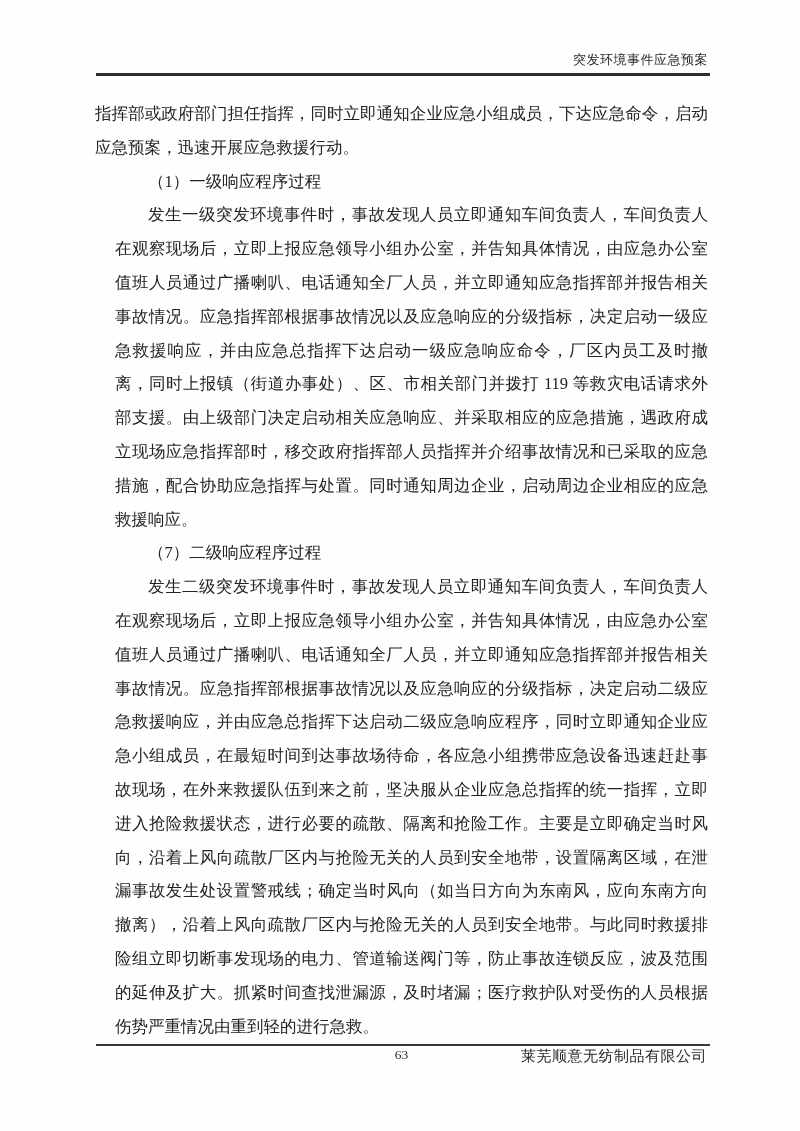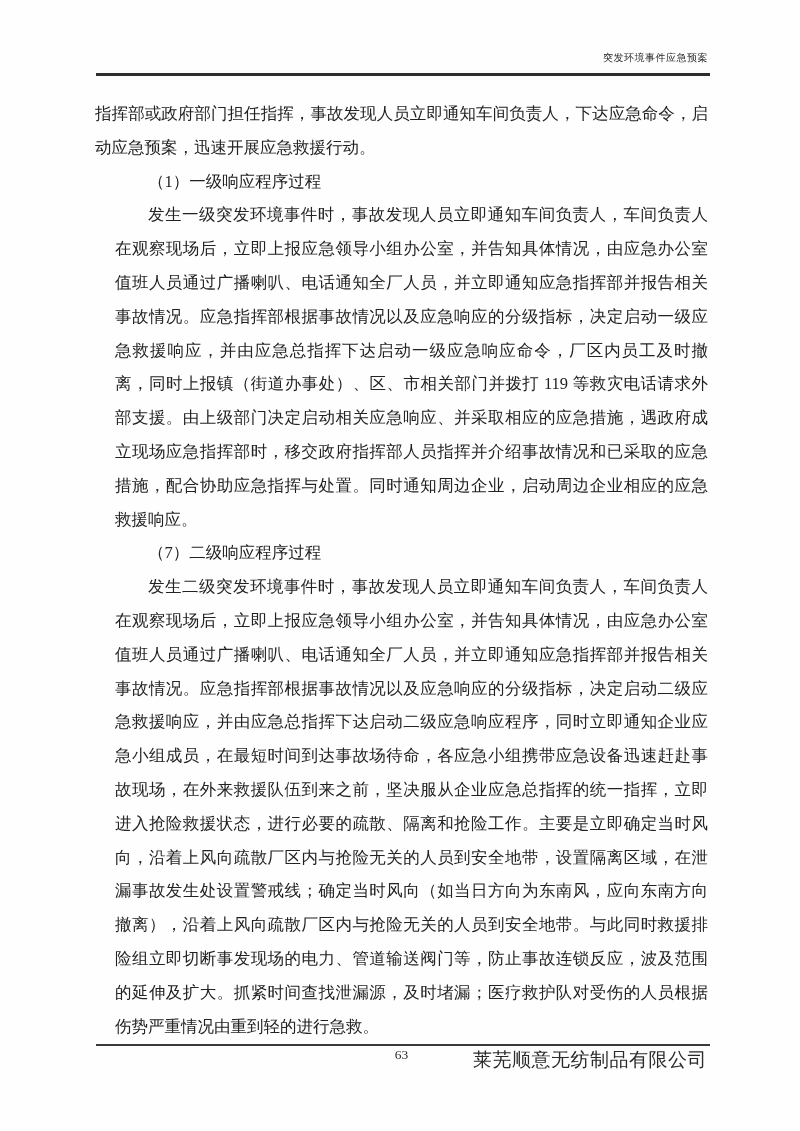--- a/index.html
+++ b/index.html
@@ -14,21 +14,21 @@
     background: #fefefe;
     font-family: "Liberation Serif", "DejaVu Serif", serif;
     color: #1f1f1f;
     overflow: hidden;
     margin: 0 auto;
   }
   .header-title {
     position: absolute;
     top: 51px;
     right: 92px;
-    font-size: 10px;
+    font-size: 13px;
     letter-spacing: 0.5px;
     color: #2a2a2a;
     white-space: nowrap;
   }
   .header-rule {
     position: absolute;
     top: 73px;
     left: 96px;
     width: 614px;
     height: 3px;
@@ -67,37 +67,37 @@
     left: 95px;
     width: 613px;
     text-align: center;
     font-size: 13.5px;
     color: #2a2a2a;
   }
   .footer-company {
     position: absolute;
     top: 1047px;
     right: 93px;
-    font-size: 19px;
+    font-size: 15px;
     letter-spacing: 0.5px;
     color: #2a2a2a;
     white-space: nowrap;
   }
 </style>
 </head>
 <body>
 
 <div class="page">
 
   <div class="header-title">突发环境事件应急预案</div>
 
   <div class="header-rule"></div>
 
   <div class="doc-body">
-      <p class="para">指挥部或政府部门担任指挥，事故发现人员立即通知车间负责人，下达应急命令，启动应急预案，迅速开展应急救援行动。</p>
+      <p class="para">指挥部或政府部门担任指挥，同时立即通知企业应急小组成员，下达应急命令，启动应急预案，迅速开展应急救援行动。</p>
       <p class="para indent">（1）一级响应程序过程</p>
       <p class="para indent">发生一级突发环境事件时，事故发现人员立即通知车间负责人，车间负责人在观察现场后，立即上报应急领导小组办公室，并告知具体情况，由应急办公室值班人员通过广播喇叭、电话通知全厂人员，并立即通知应急指挥部并报告相关事故情况。应急指挥部根据事故情况以及应急响应的分级指标，决定启动一级应急救援响应，并由应急总指挥下达启动一级应急响应命令，厂区内员工及时撤离，同时上报镇（街道办事处）、区、市相关部门并拨打 119 等救灾电话请求外部支援。由上级部门决定启动相关应急响应、并采取相应的应急措施，遇政府成立现场应急指挥部时，移交政府指挥部人员指挥并介绍事故情况和已采取的应急措施，配合协助应急指挥与处置。同时通知周边企业，启动周边企业相应的应急救援响应。</p>
       <p class="para indent">（7）二级响应程序过程</p>
       <p class="para indent">发生二级突发环境事件时，事故发现人员立即通知车间负责人，车间负责人在观察现场后，立即上报应急领导小组办公室，并告知具体情况，由应急办公室值班人员通过广播喇叭、电话通知全厂人员，并立即通知应急指挥部并报告相关事故情况。应急指挥部根据事故情况以及应急响应的分级指标，决定启动二级应急救援响应，并由应急总指挥下达启动二级应急响应程序，同时立即通知企业应急小组成员，在最短时间到达事故场待命，各应急小组携带应急设备迅速赶赴事故现场，在外来救援队伍到来之前，坚决服从企业应急总指挥的统一指挥，立即进入抢险救援状态，进行必要的疏散、隔离和抢险工作。主要是立即确定当时风向，沿着上风向疏散厂区内与抢险无关的人员到安全地带，设置隔离区域，在泄漏事故发生处设置警戒线；确定当时风向（如当日方向为东南风，应向东南方向撤离），沿着上风向疏散厂区内与抢险无关的人员到安全地带。与此同时救援排险组立即切断事发现场的电力、管道输送阀门等，防止事故连锁反应，波及范围的延伸及扩大。抓紧时间查找泄漏源，及时堵漏；医疗救护队对受伤的人员根据伤势严重情况由重到轻的进行急救。</p>
     </div>
 
   <div class="footer-rule"></div>
 
   <div class="page-number">63</div>
 

